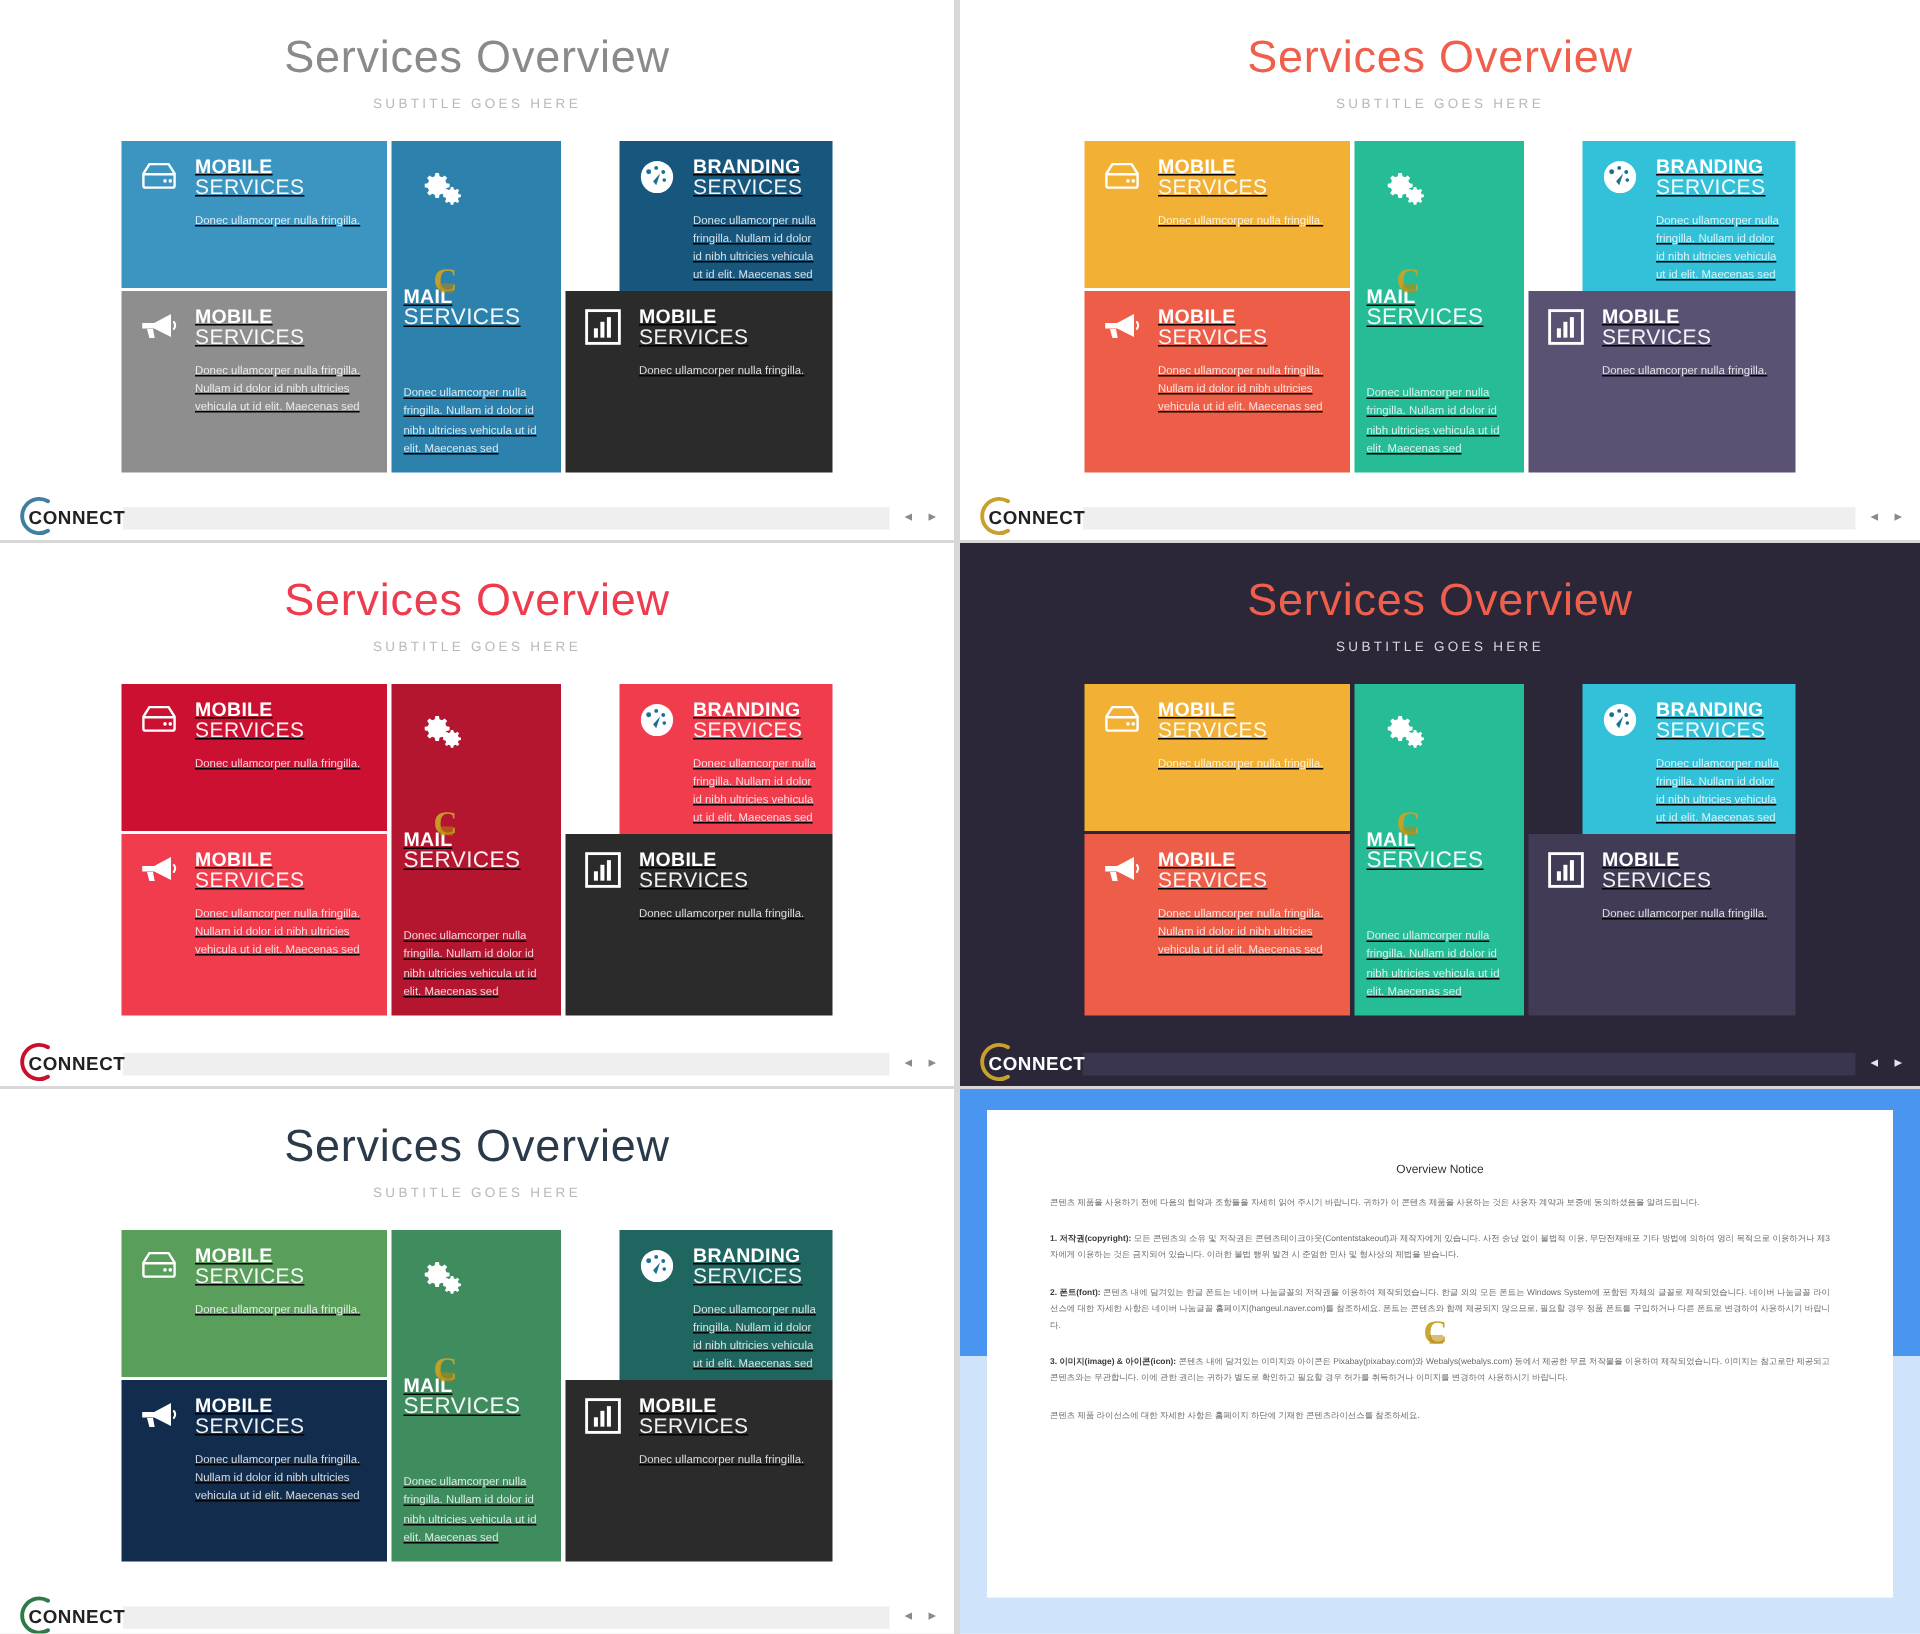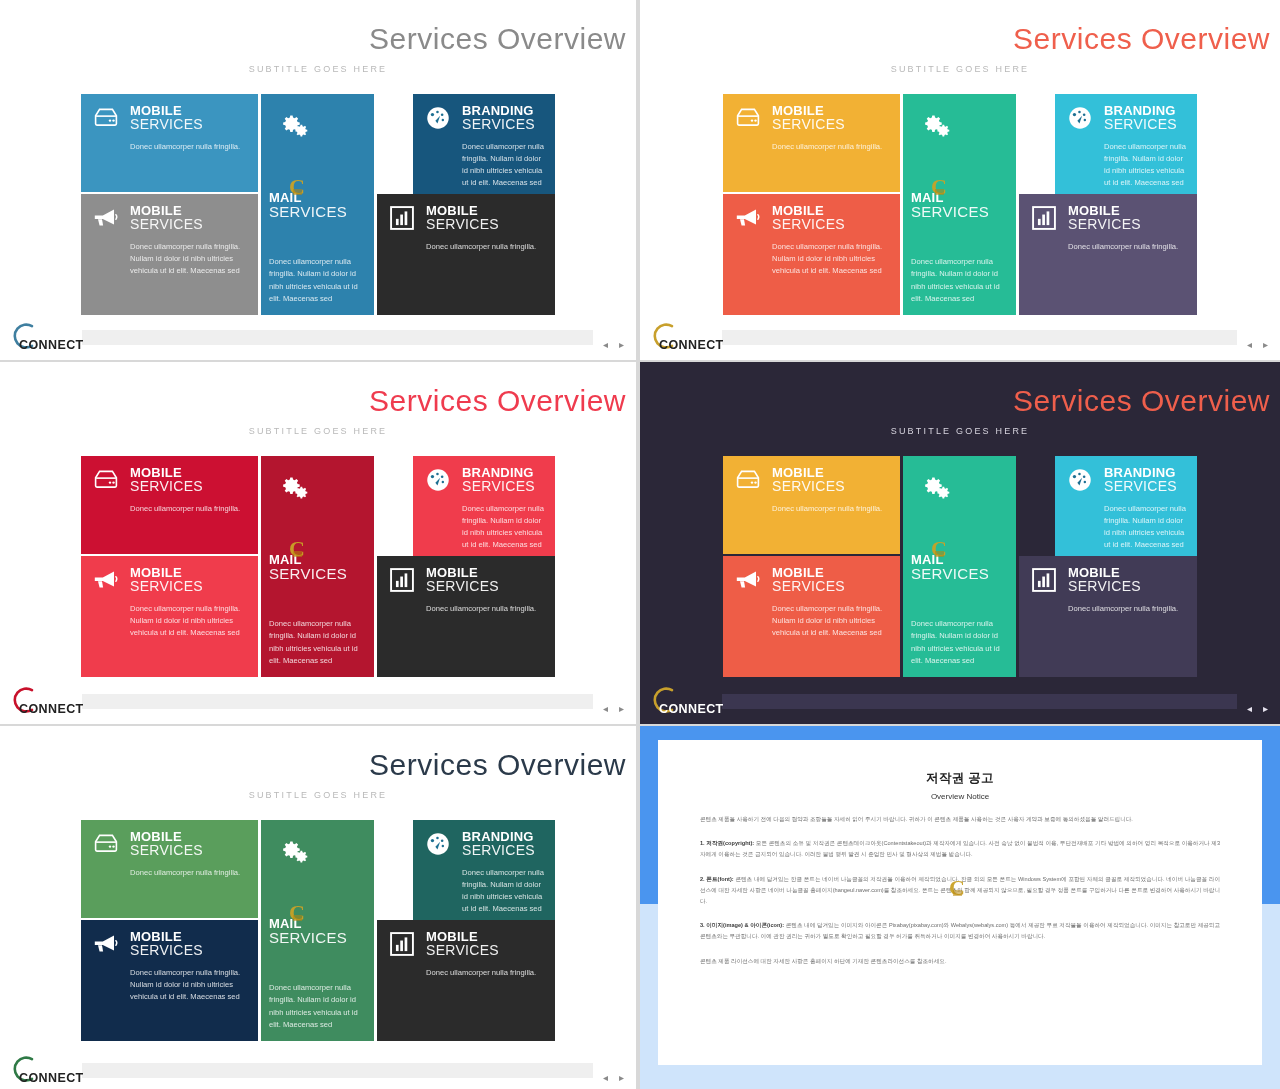--- a/index.html
+++ b/index.html
@@ -22,21 +22,21 @@
   
   .slide {
     position: absolute; left: 0; top: 0; right: 0; bottom: 0;
     display: flex; flex-direction: column;
     padding: 8px 10px 0 10px;
   }
   .slide.dark { background: #2b2738; }
   .slide.light { background: #ffffff; }
 
   .title {
-    text-align: right;
+    text-align: center;
     font-size: 30px;
     font-weight: 400;
     letter-spacing: 0.5px;
     line-height: 1.15;
     margin-top: 14px;
   }
   .subtitle {
     text-align: center;
     font-size: 9px;
     letter-spacing: 2.2px;
@@ -47,21 +47,21 @@
 
   
   .cards {
     margin: 20px auto 0 auto;
     width: 474px;
     display: grid;
     grid-template-columns: 177px 113px 178px;
     grid-template-rows: 98px 2px 121px;
     column-gap: 3px;
   }
-  .card { position: relative; overflow: hidden; padding: 10px 10px 8px 10px; }
+  .card { position: relative; overflow: hidden; padding: 10px 10px 8px 10px; text-decoration: underline; }
   .c-a { grid-column: 1; grid-row: 1; }
   .c-b { grid-column: 1; grid-row: 3 / span 1; }
   .c-mail { grid-column: 2; grid-row: 1 / span 3; gap: 35px; }
   .c-c { grid-column: 3; grid-row: 1 / span 2; margin-left: 36px; }
   .c-d { grid-column: 3; grid-row: 3; }
 
   .cardhead { display: flex; align-items: center; gap: 9px; }
   .icon { flex: 0 0 auto; width: 30px; height: 28px; display: flex; align-items: center; justify-content: center; }
   .icon svg { display: block; }
   .heading { line-height: 1.02; }
@@ -98,21 +98,21 @@
     position: absolute;
     width: 22px; height: 30px;
     pointer-events: none;
     z-index: 5;
   }
 
   
   .footer {
     position: absolute; left: 0; right: 0; bottom: 0;
     height: 30px;
-    display: flex; 
+    display: flex; align-items: center;
     padding: 0 8px 0 8px;
     background: transparent;
   }
   .logo { display: flex; align-items: center; flex: 0 0 auto; width: 74px; position: relative; }
   .logo svg { position: absolute; left: 2px; top: -9px; }
   .logo .txt {
     font-size: 12.5px; font-weight: 700; letter-spacing: .4px;
     color: #222; margin-left: 11px; position: relative; z-index: 2;
   }
   .slide.dark .logo .txt { color: #fff; }
@@ -719,21 +719,20 @@
           <div class="arrows">
             <span class="ar">◂</span>
             <span class="ar">▸</span>
           </div>
         </div>
       </div>
     </div>
     <div class="panel">
       <div class="cp">
         <div class="cp-doc">
-          <div class="cp-title">저작권 공고</div>
           <div class="cp-sub">Overview Notice</div>
           <div class="cp-p">콘텐츠 제품을 사용하기 전에 다음의 협약과 조항들을 자세히 읽어 주시기 바랍니다. 귀하가 이 콘텐츠 제품을 사용하는 것은 사용자 계약과 보증에 동의하셨음을 알려드립니다.</div>
           <div class="cp-p"><b>1. 저작권(copyright):</b> 모든 콘텐츠의 소유 및 저작권은 콘텐츠테이크아웃(Contentstakeout)과 제작자에게 있습니다. 사전 승낝 없이 불법적 이용, 무단전재배포 기타 방법에 의하여 영리 목적으로 이용하거나 제3자에게 이용하는 것은 금지되어 있습니다. 이러한 불법 행위 발견 시 준엄한 민사 및 형사상의 제법을 받습니다.</div>
           <div class="cp-p"><b>2. 폰트(font):</b> 콘텐츠 내에 담겨있는 한글 폰트는 네이버 나눔글꼴의 저작권을 이용하여 제작되었습니다. 한글 외의 모든 폰트는 Windows System에 포함된 자체의 글꼴로 제작되었습니다. 네이버 나눔글꼴 라이선스에 대한 자세한 사항은 네이버 나눔글꼴 홈페이지(hangeul.naver.com)를 참조하세요. 폰트는 콘텐츠와 함께 제공되지 않으므로, 필요할 경우 정품 폰트를 구입하거나 다른 폰트로 변경하여 사용하시기 바랍니다.</div>
           <div class="cp-p"><b>3. 이미지(image) &amp; 아이콘(icon):</b> 콘텐츠 내에 담겨있는 이미지와 아이콘은 Pixabay(pixabay.com)와 Webalys(webalys.com) 등에서 제공한 무료 저작물을 이용하여 제작되었습니다. 이미지는 참고로만 제공되고 콘텐츠와는 무관합니다. 이에 관한 권리는 귀하가 별도로 확인하고 필요할 경우 허가를 취득하거나 이미지를 변경하여 사용하시기 바랍니다.</div>
           <div class="cp-p">콘텐츠 제품 라이선스에 대한 자세한 사항은 홈페이지 하단에 기재한 콘텐츠라이선스를 참조하세요.</div>
           <div class="cp-wm"><svg viewBox="0 0 22 30" class="cursor-wm-svg" width="22" height="30">
               <text x="2" y="22" font-family="Liberation Serif, serif" font-size="22" font-weight="700" fill="#c9a227" opacity="0.95">C</text>
               <rect x="6" y="17" width="9" height="6" fill="#b8860b" opacity="0.55"></rect>
             </svg></div>

